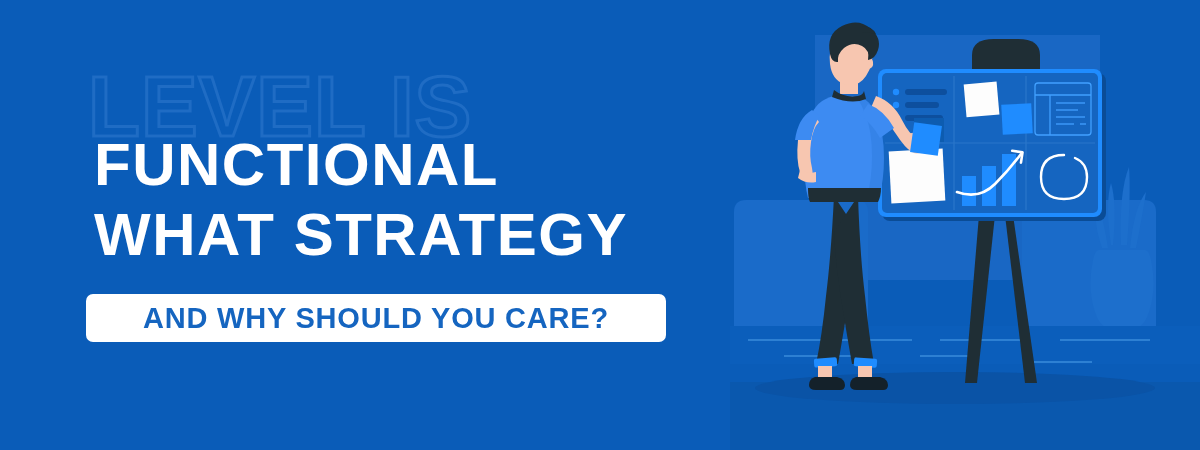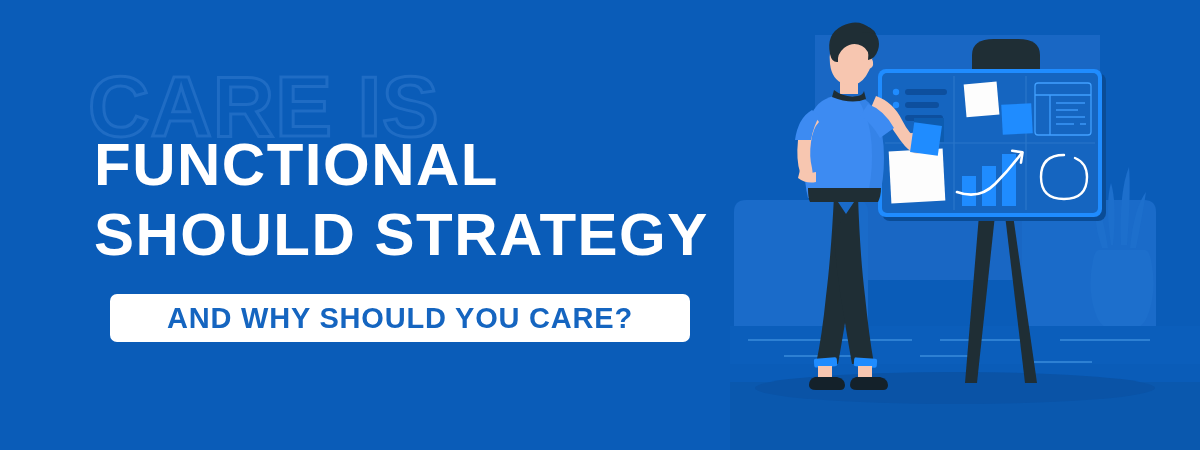--- a/index.html
+++ b/index.html
@@ -50,21 +50,20 @@
   }
   .subtitle-box {
     position:absolute;
     left:0; top:226px;
     width:580px; height:48px;
     background:#ffffff;
     border-radius:7px;
     display:flex;
     align-items:center;
     justify-content:center;
-    margin-left:24px;
   }
   .subtitle-text {
     font-size:29px;
     font-weight:bold;
     letter-spacing:0.8px;
     color:#1565c0;
     white-space:nowrap;
   }
 
   
@@ -75,25 +74,25 @@
   }
   .illustration svg { display:block; width:100%; height:100%; }
 </style>
 </head>
 <body>
 
 <div class="banner">
 
   <div class="text-block">
 
-    <div class="ghost-title">CARE IS</div>
+    <div class="ghost-title">LEVEL IS</div>
 
     <div class="headline">
       <span class="headline-line">FUNCTIONAL</span>
-      <span class="headline-line">SHOULD STRATEGY</span>
+      <span class="headline-line">WHAT STRATEGY</span>
     </div>
 
     <div class="subtitle-box">
       <span class="subtitle-text">AND WHY SHOULD YOU CARE?</span>
     </div>
 
   </div>
 
   <div class="illustration">
     <svg viewBox="0 0 470 450" xmlns="http://www.w3.org/2000/svg">

